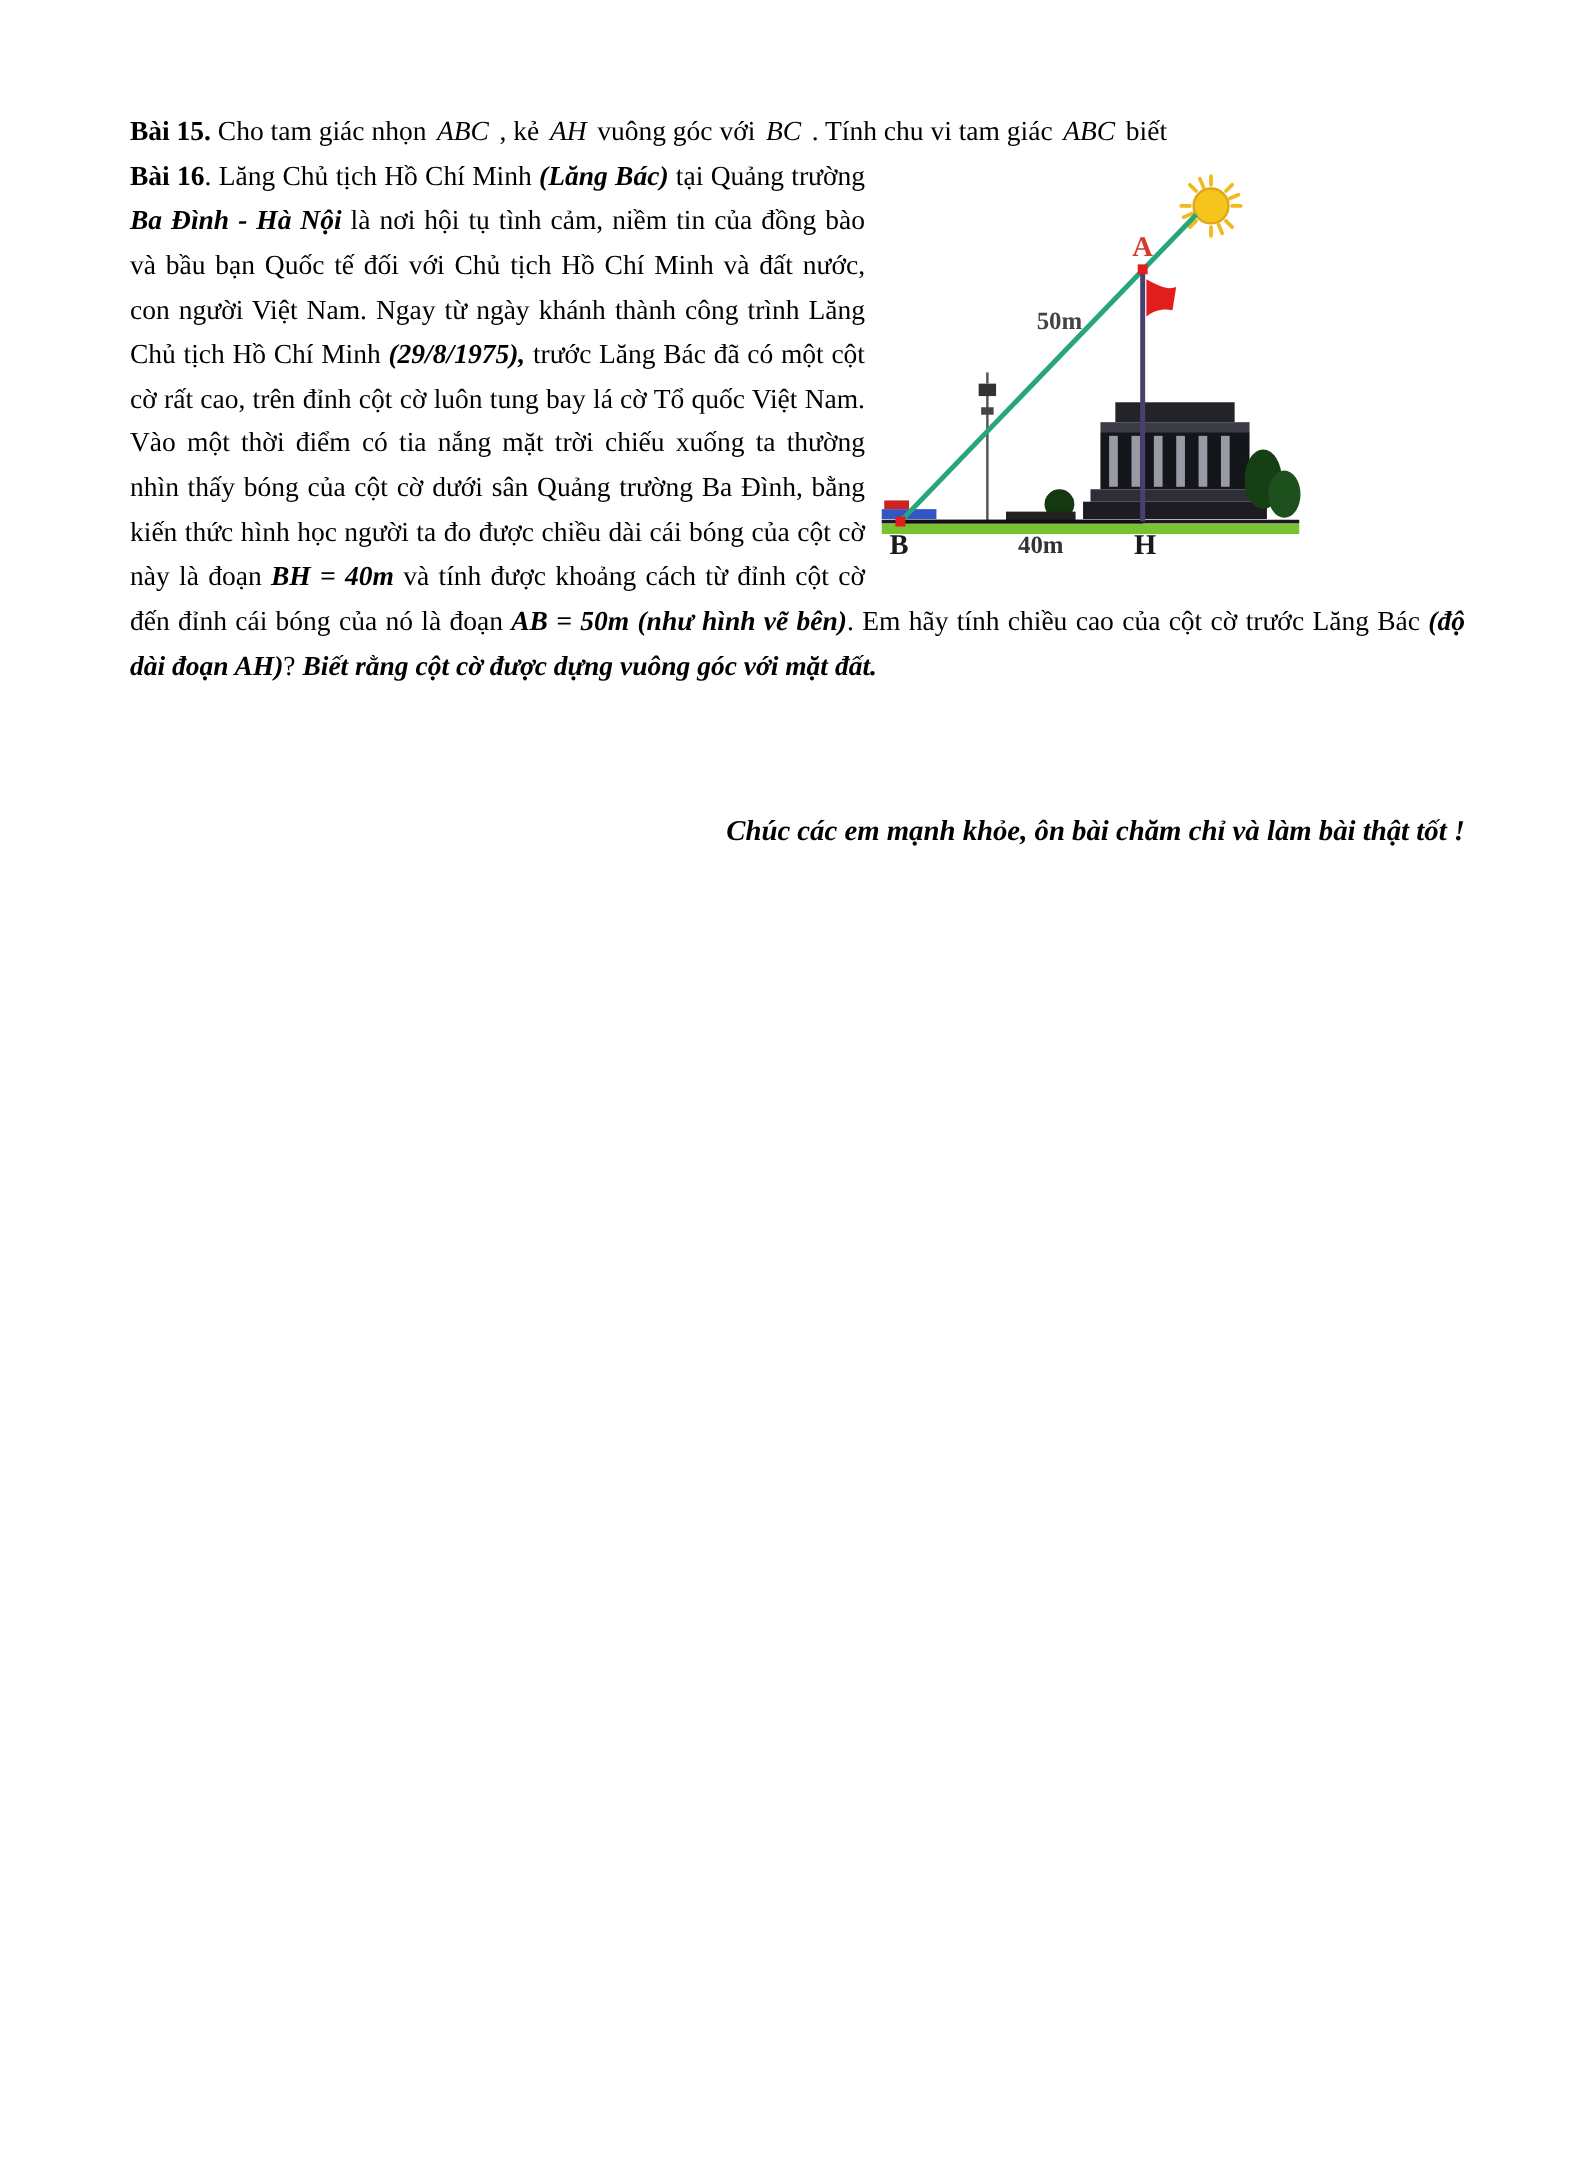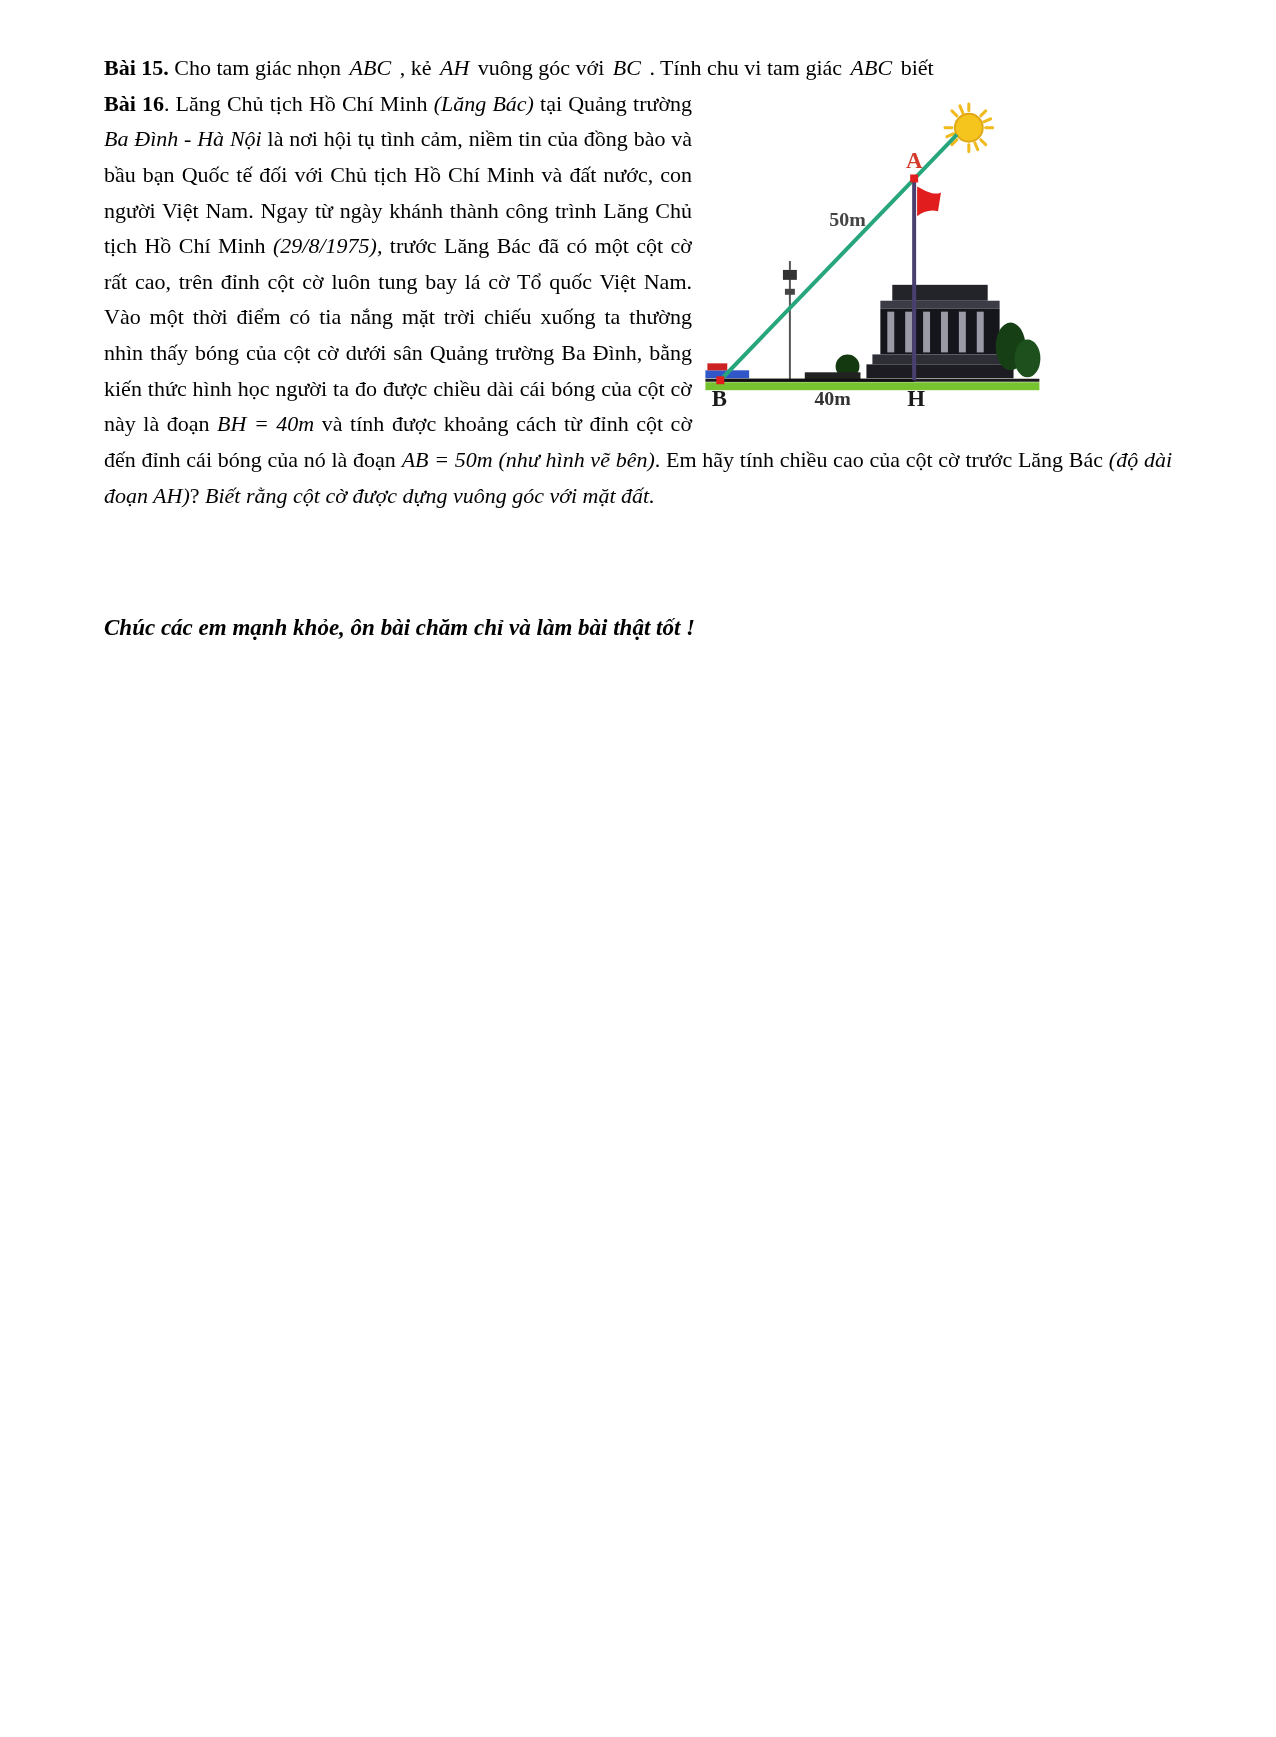--- a/index.html
+++ b/index.html
@@ -5,47 +5,47 @@
   * { box-sizing: border-box; }
   html, body { margin: 0; padding: 0; }
   body {
     width: 1276px; height: 1737px;
     background: #ffffff;
     color: #000;
     font-family: "Liberation Serif", serif;
   }
   .page {
     width: 1276px; height: 1737px;
-    padding: 50px 104px 0 104px;
+    padding: 87px 104px 0 104px;
     font-size: 22px;
     line-height: 1.62;
   }
   .para { margin: 0; text-align: justify; }
   .bold { font-weight: bold; }
-  .italic { font-style: italic; }
+  .italic { font-style: italic; font-weight: bold; }
   .math {
     font-style: italic;
     padding: 0 3px;
   }
   .indent2 { padding-left: 46px; }
   .figure {
     float: right;
     width: 468px;
     height: 332px;
     margin: 4px 0 10px 12px;
     position: relative;
   }
   .figure svg { display: block; width: 100%; height: 100%; }
   .fig-label {
     font-family: "Liberation Serif", serif;
     font-weight: bold;
   }
   .footer {
     clear: both;
-    text-align: left;
+    text-align: right;
     font-weight: bold;
     font-style: italic;
     font-size: 23px;
     margin-top: 96px;
   }
 </style>
 </head>
 <body>
 
 <div class="page">

